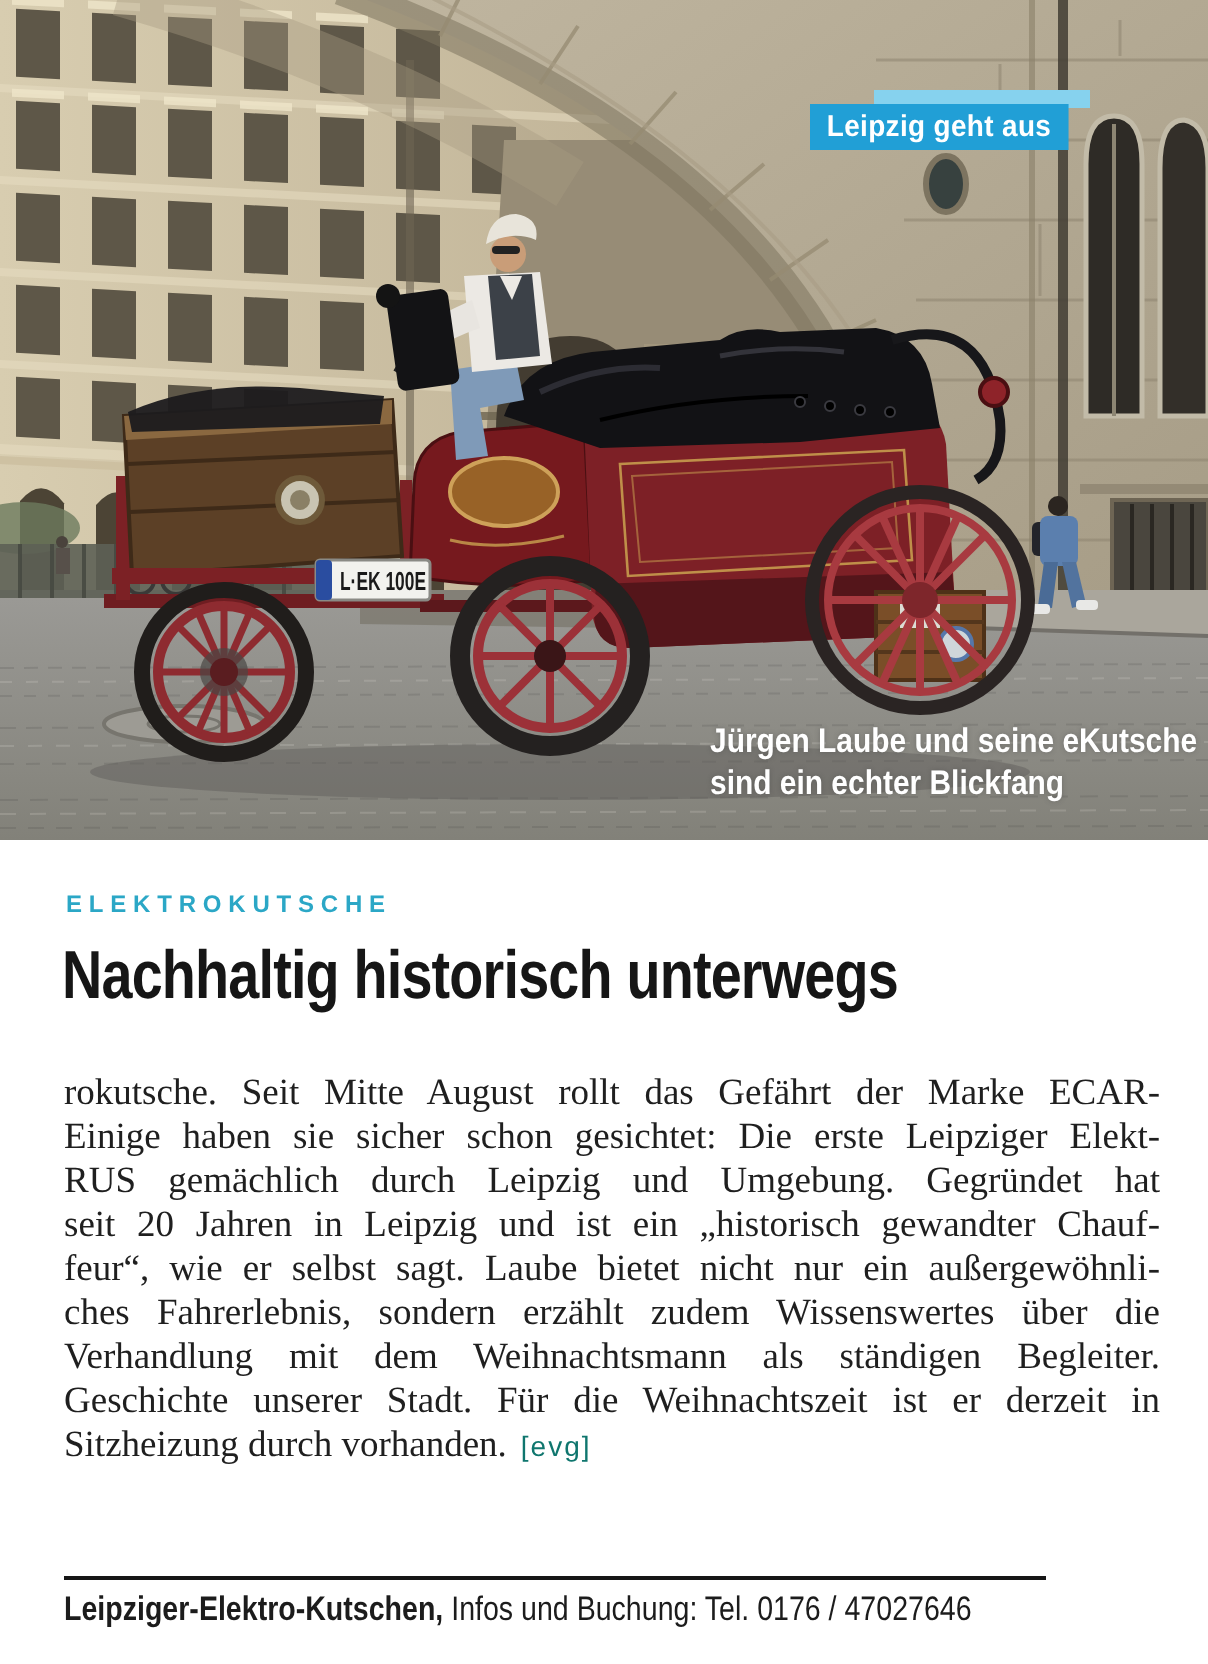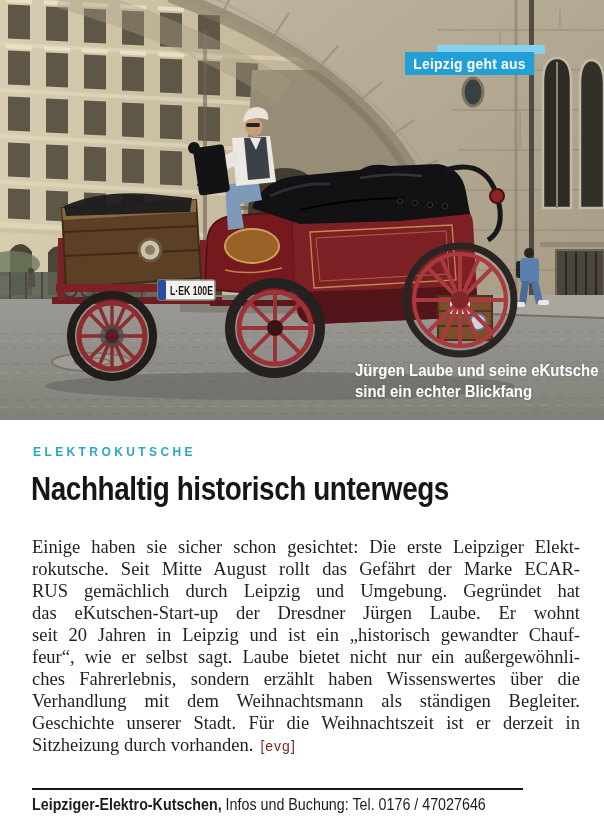--- a/index.html
+++ b/index.html
@@ -40,21 +40,21 @@
     white-space:nowrap; transform:scaleX(.82); transform-origin:0 0;
   }
   .body-text {
     position:absolute; left:32px; top:536px; width:548px;
     font-family:"Liberation Serif", serif; font-size:18.5px; line-height:22px;
     color:#1f1f1f;
   }
   .bline { text-align:justify; text-align-last:justify; height:22px; overflow:hidden; white-space:nowrap; }
   .bline-last { text-align:left; height:22px; }
   .byline {
-    font-family:"Liberation Sans", sans-serif; font-size:14px; color:#7f1d1d;
+    font-family:"Liberation Sans", sans-serif; font-size:14px; color:#0f766e;
     letter-spacing:1px; margin-left:7px;
   }
 
   
   .footer { position:absolute; left:32px; top:788px; width:491px; border-top:2px solid #161616; padding-top:5px;text-align:right; }
   .footer-text {
     font-size:17px; color:#1c1c1c; white-space:nowrap;
     transform:scaleX(.84); transform-origin:0 0;
   }
   .footer-text b { font-weight:bold; }
@@ -394,27 +394,26 @@
       <div>Jürgen Laube und seine eKutsche</div>
       <div>sind ein echter Blickfang</div>
     </div>
   </div>
 
   <div class="kicker">ELEKTROKUTSCHE</div>
   <h1 class="headline">Nachhaltig historisch unterwegs</h1>
 
   <div class="body-text">
     <div>
+        <div class="bline">rokutsche. Seit Mitte August rollt das Gefährt der Marke ECAR-</div>
         <div class="bline">Einige haben sie sicher schon gesichtet: Die erste Leipziger Elekt-</div>
-        <div class="bline">rokutsche. Seit Mitte August rollt das Gefährt der Marke ECAR-</div>
         <div class="bline">RUS gemächlich durch Leipzig und Umgebung. Gegründet hat</div>
-        <div class="bline">das eKutschen-Start-up der Dresdner Jürgen Laube. Er wohnt</div>
         <div class="bline">seit 20 Jahren in Leipzig und ist ein „historisch gewandter Chauf-</div>
         <div class="bline">feur“, wie er selbst sagt. Laube bietet nicht nur ein außergewöhnli-</div>
-        <div class="bline">ches Fahrerlebnis, sondern erzählt haben Wissenswertes über die</div>
+        <div class="bline">ches Fahrerlebnis, sondern erzählt zudem Wissenswertes über die</div>
         <div class="bline">Verhandlung mit dem Weihnachtsmann als ständigen Begleiter.</div>
         <div class="bline">Geschichte unserer Stadt. Für die Weihnachtszeit ist er derzeit in</div>
       </div>
     <div class="bline-last">
       <span>Sitzheizung durch vorhanden.</span><span class="byline">[evg]</span>
     </div>
   </div>
 
   <div class="footer">
     <div class="footer-text">

